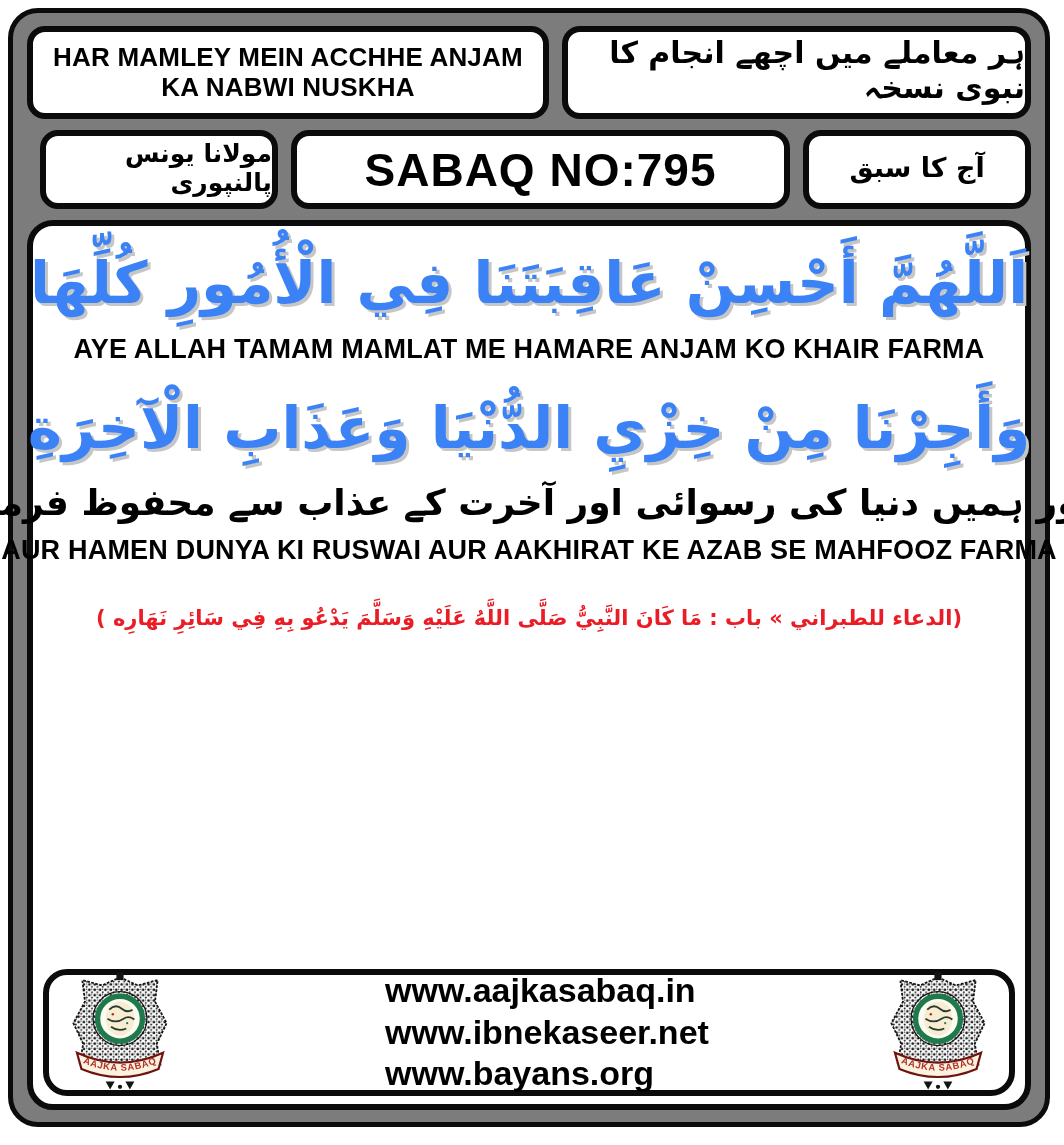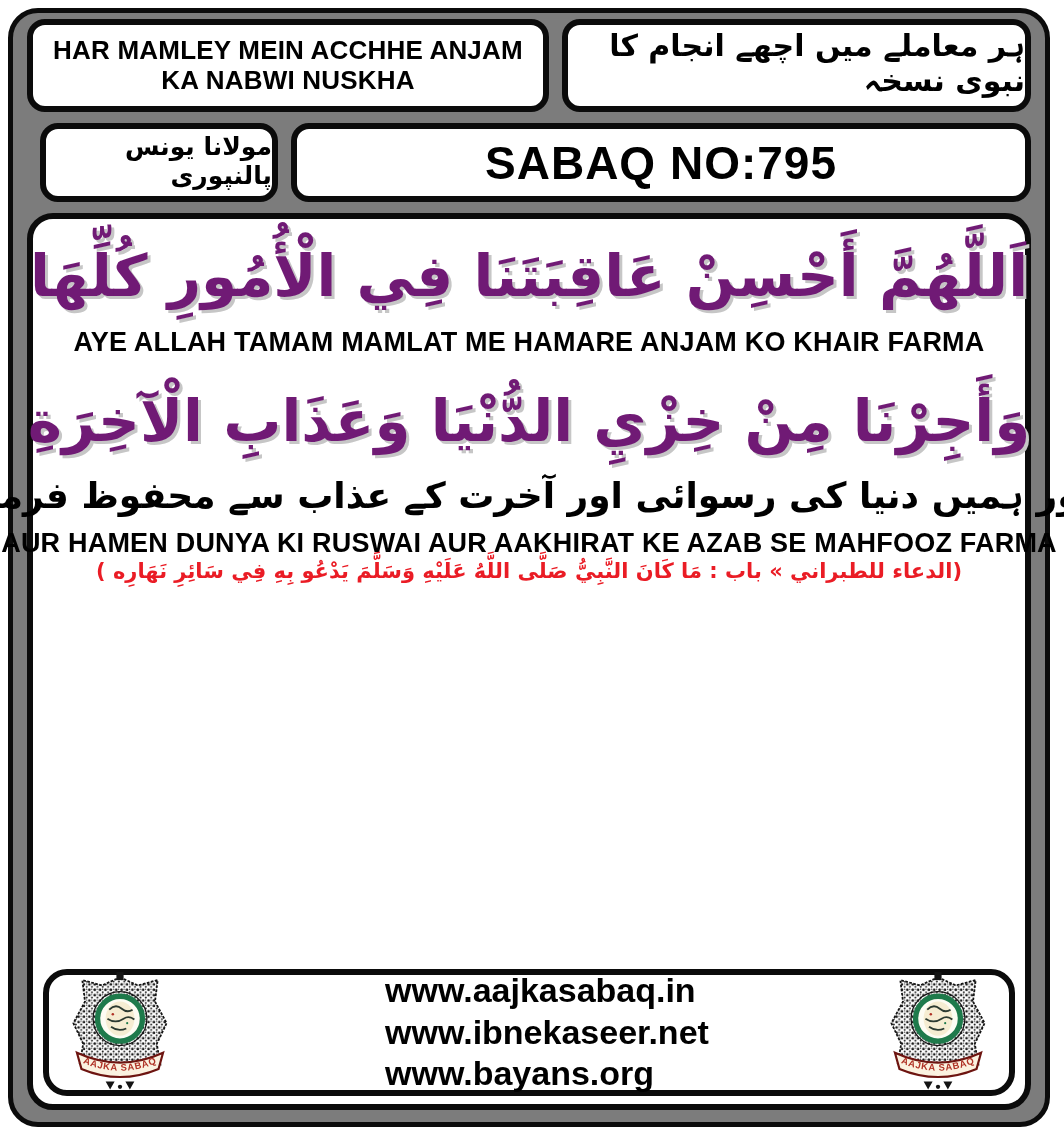--- a/index.html
+++ b/index.html
@@ -3,21 +3,21 @@
 <meta charset="utf-8">
 <style>
   html,body { margin:0; padding:0; }
   body {
     width:1064px; height:1145px; background:#ffffff; position:relative;
     font-family:"Liberation Sans", sans-serif; overflow:hidden;
   }
   .frame {
     position:absolute; left:8px; top:8px; width:1042px; height:1119px;
     box-sizing:border-box; background:#7c7c7c; border:5px solid #0b0b0b;
-    border-radius:30px; padding:6px 14px 12px 14px;
+    border-radius:30px; padding:13px 14px 12px 14px;
     display:flex; flex-direction:column; gap:11px;
   }
   .wbox {
     background:#ffffff; border:6px solid #0b0b0b; border-radius:18px;
     box-sizing:border-box; display:flex; align-items:center; justify-content:center;
   }
   .row { display:flex; gap:13px; }
   .row1 { height:93px; }
   .row2 { height:79px;margin-left:13px; }
   .title-en { flex:0 0 522px; font-weight:bold; font-size:26px; line-height:1.12;
@@ -29,35 +29,35 @@
   .sabaq { flex:1; font-size:46px; font-weight:bold; letter-spacing:1px; }
   .today { flex:0 0 228px; direction:rtl; font-family:"DejaVu Sans", sans-serif;
     font-size:27px; font-weight:bold; padding-bottom:4px; }
   .main {
     flex:1; background:#ffffff; border:6px solid #0b0b0b; border-radius:26px;
     box-sizing:border-box; display:flex; flex-direction:column; align-items:center;
     padding:18px 10px 8px 10px;
   }
   .arabic {
     direction:rtl; font-family:"DejaVu Sans", sans-serif; font-weight:bold;
-    font-size:58px; color:#701a75; text-align:left; line-height:1.35;
+    font-size:58px; color:#3b82f6; text-align:left; line-height:1.35;
     text-shadow:3px 3px 0 #c6c6c6; white-space:nowrap;
   }
   .urdu {
     direction:rtl; font-family:"DejaVu Sans", sans-serif; font-weight:bold;
     font-size:36px; color:#000; text-align:center; white-space:nowrap; margin-top:14px;
   }
   .roman {
     font-size:27px; font-weight:bold; color:#000; text-align:left;
     white-space:nowrap; margin-top:12px; letter-spacing:0.2px;
   }
   .dua2 { margin-top:24px; }
   .reference {
     direction:rtl; font-family:"DejaVu Sans", sans-serif; font-weight:bold;
-    font-size:21px; color:#ea1c25; text-align:center; white-space:nowrap;
+    font-size:21px; color:#ea1c25; text-align:center; margin-top:40px; white-space:nowrap;
   }
   .footer-box {
     margin-top:auto; align-self:stretch; height:127px;
     border:6px solid #0b0b0b; border-radius:24px; box-sizing:border-box;
     display:flex; align-items:center; justify-content:space-between; padding:0 12px;
   }
   .logo { width:118px; height:122px; flex:0 0 auto; }
   .urls-wrap { flex:1; display:flex; justify-content:center; }
   .urls { text-align:left; font-size:34px; font-weight:bold; line-height:1.22;
     transform:translateX(18px); }
@@ -108,20 +108,23 @@
     </div>
   </div>
 
   <div class="row row2">
     <div class="wbox author">
       <div>مولانا یونس پالنپوری</div>
     </div>
     <div class="wbox sabaq">
       <div>SABAQ NO:795</div>
     </div>
+    <div class="wbox today">
+      <div>آج کا سبق</div>
+    </div>
   </div>
 
   <div class="main wbox" style="justify-content:flex-start;">
 
     <div class="arabic" dir="rtl">اَللَّهُمَّ أَحْسِنْ عَاقِبَتَنَا فِي الْأُمُورِ كُلِّهَا</div>
     <div class="roman">AYE ALLAH TAMAM MAMLAT ME HAMARE ANJAM KO KHAIR FARMA</div>
 
     <div class="arabic dua2" dir="rtl">وَأَجِرْنَا مِنْ خِزْيِ الدُّنْيَا وَعَذَابِ الْآخِرَةِ</div>
     <div class="urdu" dir="rtl">اور ہمیں دنیا کی رسوائی اور آخرت کے عذاب سے محفوظ فرما۔</div>
     <div class="roman">AUR HAMEN DUNYA KI RUSWAI AUR AAKHIRAT KE AZAB SE MAHFOOZ FARMA</div>

